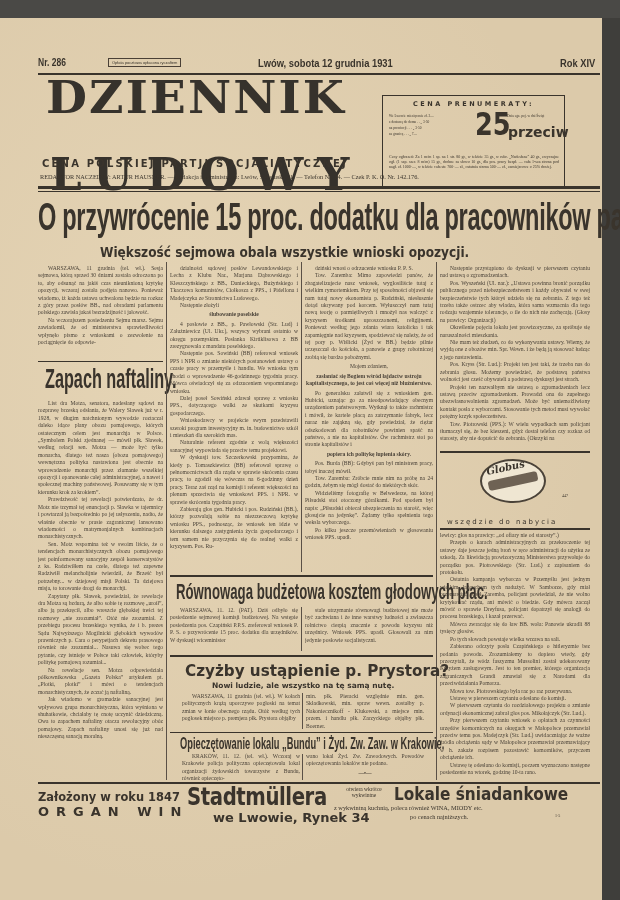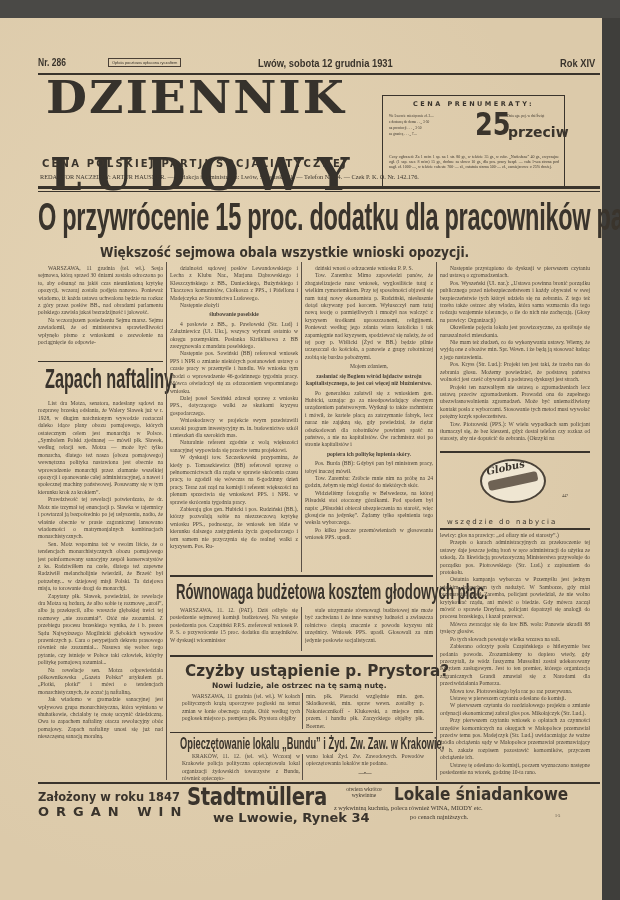--- a/index.html
+++ b/index.html
@@ -172,21 +172,21 @@
 <div class="col" style="left:170px;top:607px;width:128px;height:44px;">
   <p>WARSZAWA, 11. 12. (PAT). Dziś odbyło się posiedzenie sejmowej komisji budżetowej. Na wstępie posiedzenia pos. Czapiński P.P.S. zreferował wniosek P. P. S. o przywrócenie 15 proc. dodatku dla urzędników. W dyskusji wiceminister</p>
 </div>
 <div class="vline" style="left:301px;top:607px;height:44px;"></div>
 <div class="col" style="left:305px;top:607px;width:128px;height:44px;">
   <p>stale utrzymanie równowagi budżetowej nie może być zachwiana i że inne warstwy ludności a zwłaszcza rolnictwo cierpią znacznie z powodu kryzysu niż urzędnicy. Wniosek PPS. upadł. Głosowali za nim jedynie posłowie socjalistyczni.</p>
 </div>
 
 <div class="rule" style="left:170px;top:655px;width:263px;height:2px;"></div>
 <div class="abs boxhead" style="left:185px;top:661px;font-size:16px;font-family:'DejaVu Sans',sans-serif;transform:scaleX(0.95);">Czyżby ustąpienie p. Prystora?</div>
-<div class="abs boxhead" style="left:212px;top:681px;font-size:7.5px;font-family:'DejaVu Sans',sans-serif;">Nowi ludzie, ale ostrzec na tę samą nutę.</div>
+<div class="abs boxhead" style="left:212px;top:681px;font-size:7.5px;font-family:'DejaVu Sans',sans-serif;">Nowi ludzie, ale wszystko na tę samą nutę.</div>
 <div class="col" style="left:182px;top:693px;width:118px;height:38px;">
   <p>WARSZAWA, 11 grudnia (tel. wł.). W kołach politycznych krążą uporczywe pogłoski na temat zmian w łonie obecnego rządu. Otóż według tych pogłosek miejsce p. premjera płk. Prystora objąłby</p>
 </div>
 <div class="vline" style="left:302px;top:693px;height:36px;"></div>
 <div class="col" style="left:306px;top:693px;width:118px;height:38px;">
   <p style="text-indent:0">min. płk. Pieracki względnie min. gen. Składkowski, min. spraw wewn. zostałby p. Nakoniecznikoff - Klukowski, a miejsce min. przem. i handlu płk. Zarzyckiego objąłby płk. Boerner.</p>
 </div>
 
 <div class="rule" style="left:170px;top:732px;width:263px;height:1px;"></div>
 <div class="abs boxhead" style="left:180px;top:735px;font-size:16px;transform:scaleX(0.58);">Opieczętowanie lokalu „Bundu” i Żyd. Zw. Zaw. w Krakowie.</div>

